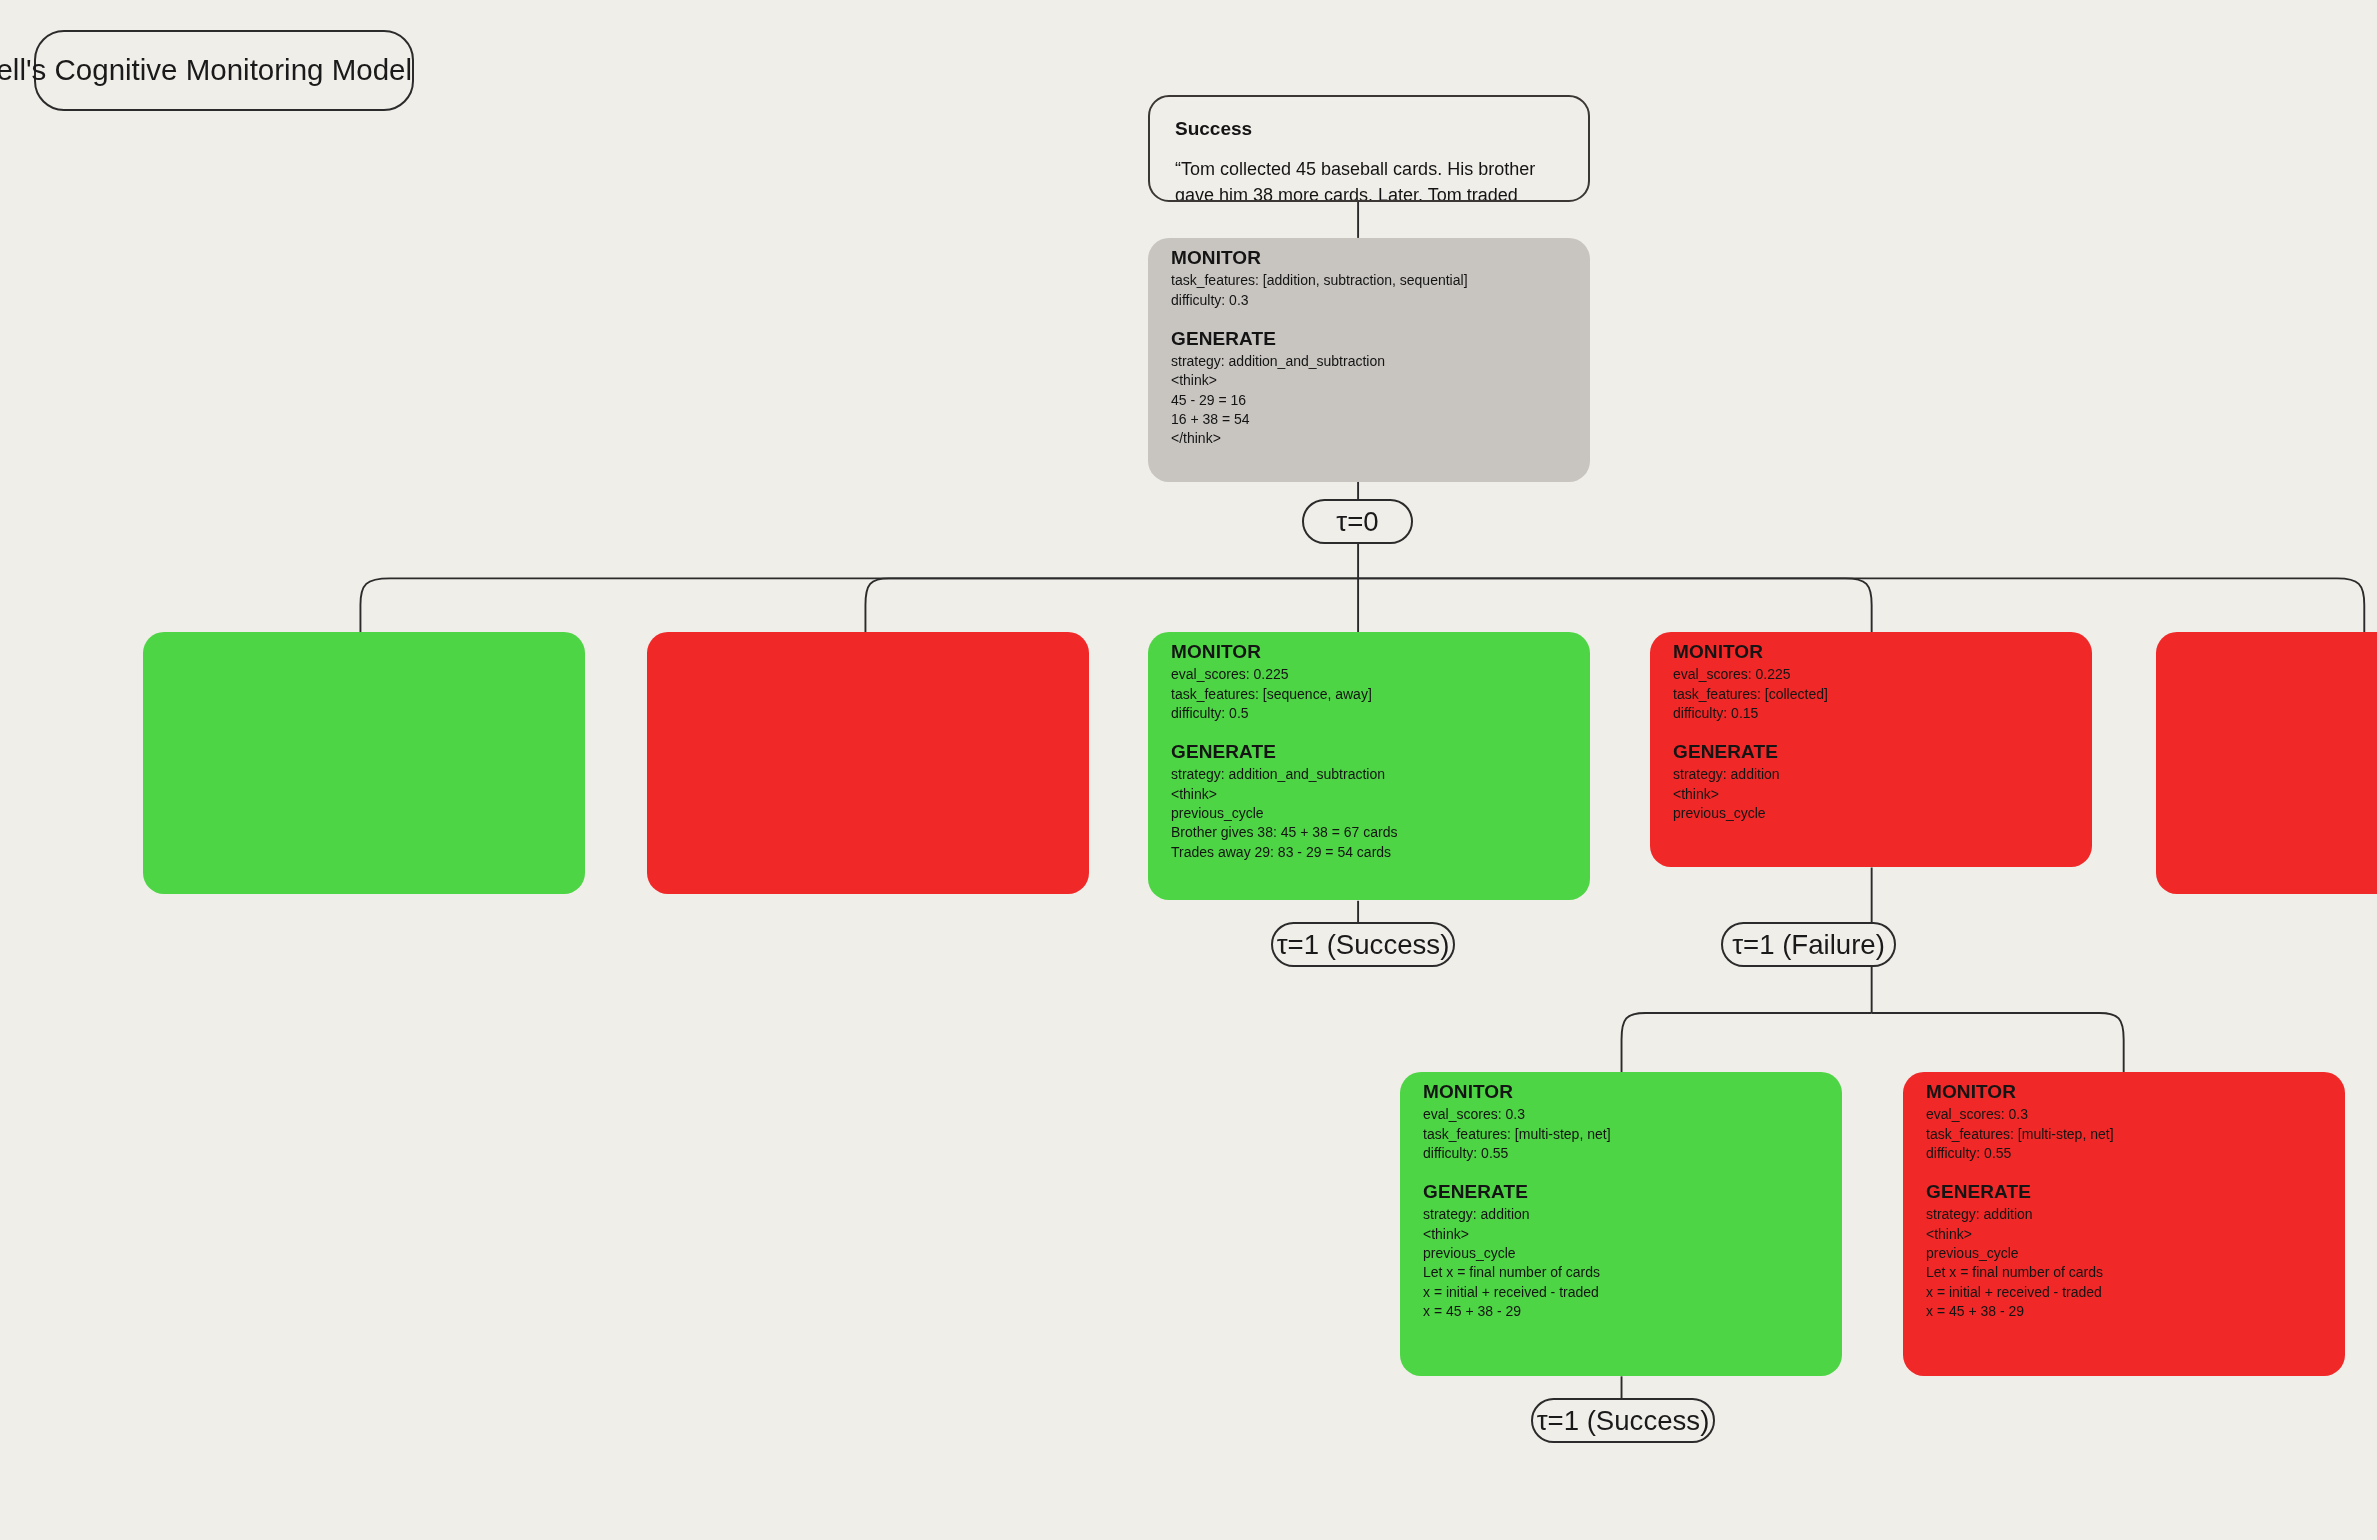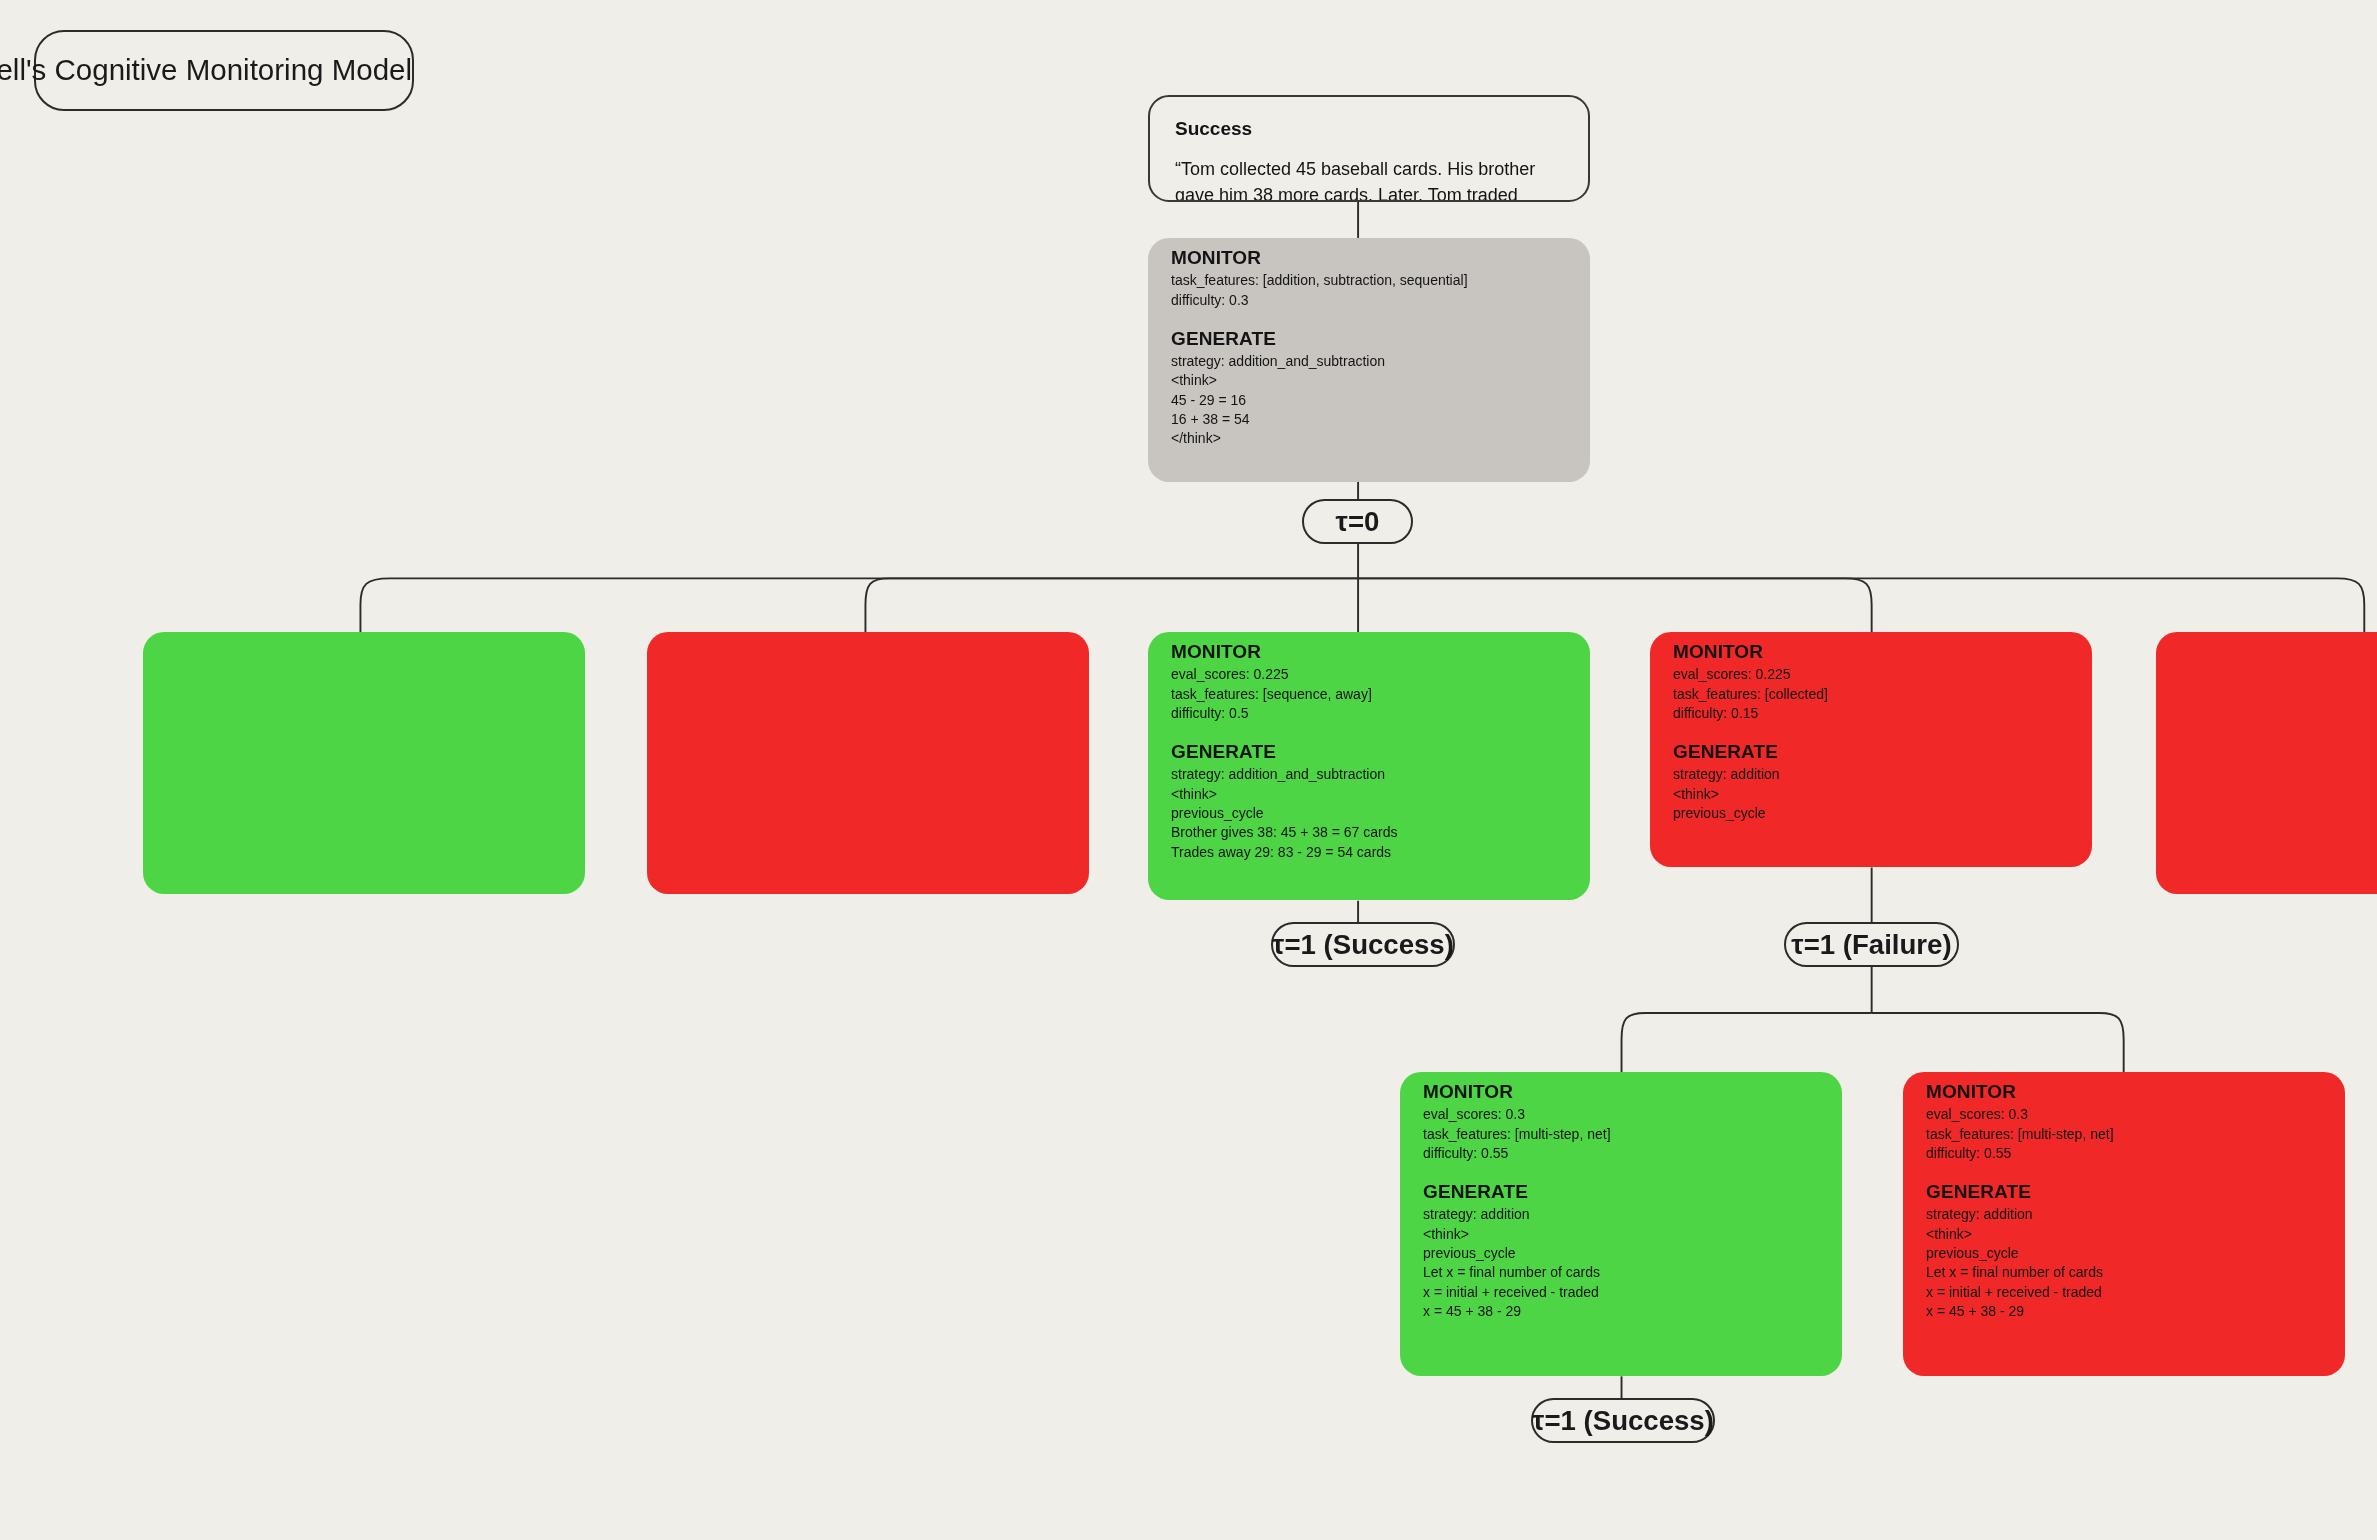--- a/index.html
+++ b/index.html
@@ -14,21 +14,21 @@
   svg#edges{position:absolute;left:0;top:0;width:2739px;height:1541px;pointer-events:none;}
 
   .pill{
     position:absolute;
     box-sizing:border-box;
     border:2.4px solid #2B2B2B;
     background:#F0EEE9;
     border-radius:475px;
     display:flex;align-items:center;justify-content:center;
     color:#1A1A1A;
-    font-weight:700;
+    font-weight:400;
     white-space:nowrap;
     z-index:5;
   }
   .title-pill{
     left:34px;top:29.5px;width:380px;height:81px;
     border-radius:30px;
     border-width:2.4px;
     font-weight:400;
     font-size:29.5px;
     justify-content:flex-end;
@@ -149,21 +149,21 @@
     <div class="ln">previous_cycle</div>
 
   </div>
 
   <div class="card red" style="left:2156px;top:632px;width:442px;height:262px;"></div>
 
   <div class="pill tau-pill" style="left:1271px;top:922px;width:184px;height:45px;">
     <span>τ=1 (Success)</span>
   </div>
 
-  <div class="pill tau-pill" style="left:1784px;top:922px;width:175px;height:45px;">
+  <div class="pill tau-pill" style="left:1721px;top:922px;width:175px;height:45px;">
     <span>τ=1 (Failure)</span>
   </div>
 
   <div class="card green" style="left:1400px;top:1072px;width:442px;height:304px;">
     <div class="sect">MONITOR</div>
     <div class="ln">eval_scores: 0.3</div>
     <div class="ln">task_features: [multi-step, net]</div>
     <div class="ln">difficulty: 0.55</div>
     <div class="gap"></div>
     <div class="sect">GENERATE</div>

